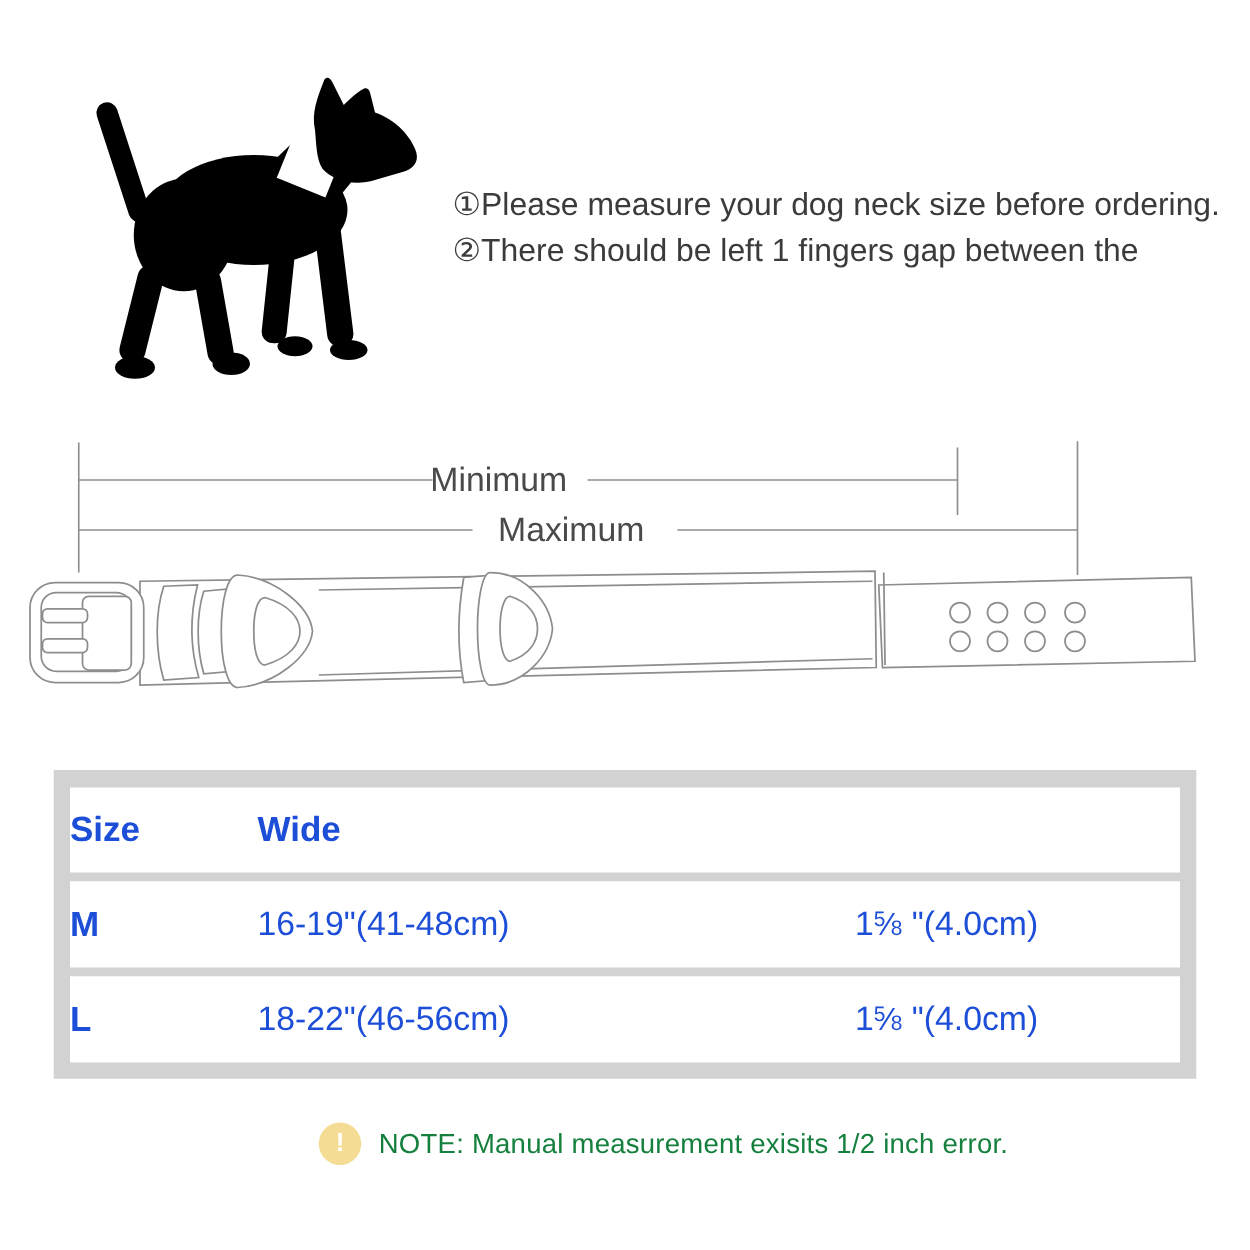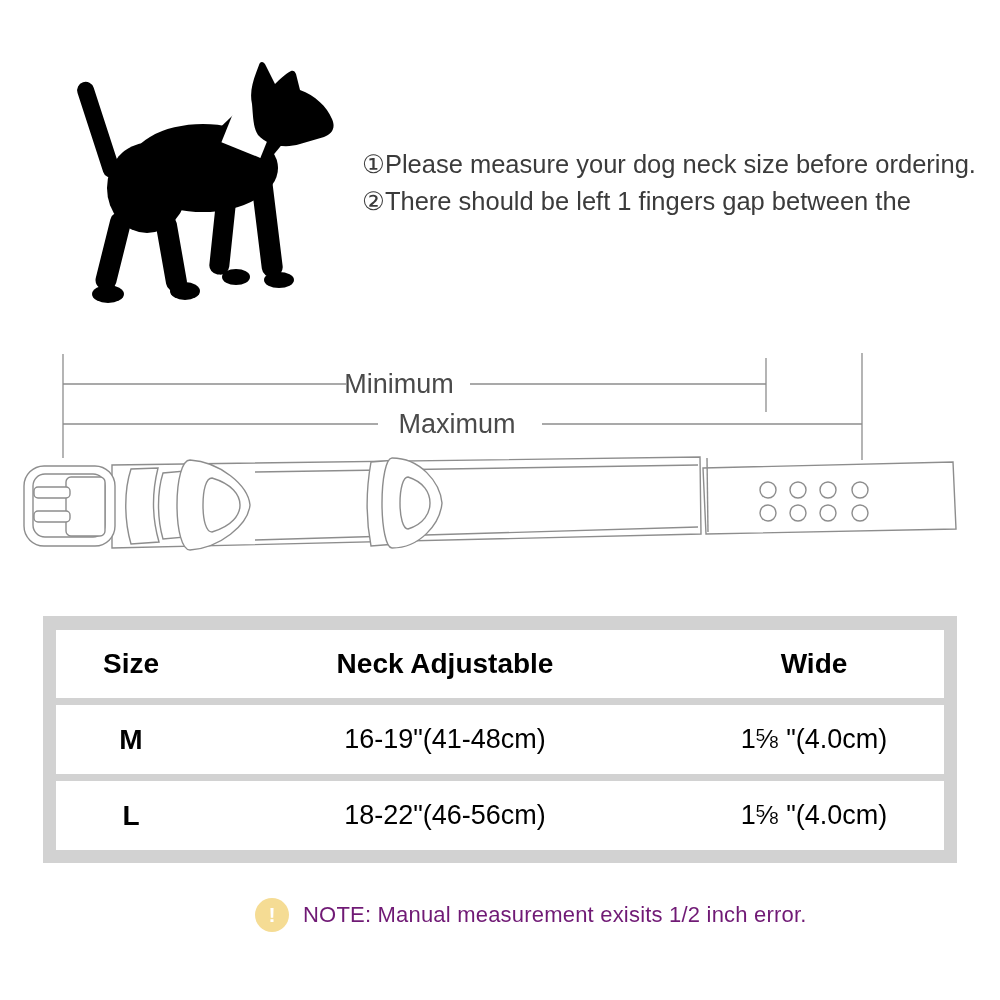--- a/index.html
+++ b/index.html
@@ -15,33 +15,33 @@
   .instr-item{display:flex;align-items:flex-start;}
   .instr-marker{flex:0 0 auto;}
   .instr-lines{flex:1 1 auto;}
   
   .diagram-svg{position:absolute;left:0;top:345px;}
   .dim-label{font-family:"Liberation Sans",sans-serif;font-size:27px;fill:#4a4a4a;}
   
   .size-table{position:absolute;left:43px;top:616px;width:914px;box-sizing:border-box;
     background:#d2d2d2;padding:14px 13px 13px;}
   .trow{background:#ffffff;display:grid;grid-template-columns:150px 1fr 260px;
-    align-items:center;text-align:center;color:#000000;}
+    align-items:center;text-align:left;color:#1d4ed8;}
   .trow.header{height:68px;font-weight:bold;font-size:28px;}
   .trow.data{height:69px;font-size:27px;margin-top:7px;}
   .cell-size{font-weight:bold;font-size:28px;}
   .frac-num{font-size:0.62em;vertical-align:0.42em;}
   .frac-den{font-size:0.62em;vertical-align:-0.02em;}
   .frac-slash{font-size:0.95em;}
   
   .note{position:absolute;left:255px;top:898px;display:flex;align-items:center;gap:14px;}
   .note-icon{width:34px;height:34px;border-radius:50%;background:#f5dc94;color:#ffffff;
     font-weight:bold;font-size:21px;display:flex;align-items:center;justify-content:center;
     flex:0 0 auto;}
-  .note-text{font-size:22px;color:#701a75;letter-spacing:0.2px;}
+  .note-text{font-size:22px;color:#15803d;letter-spacing:0.2px;}
 </style>
 </head>
 <body>
 
 <div id="canvas">
 
   <svg class="dog-svg" width="285" height="272" viewBox="0 0 285 272">
     <g fill="#000000" stroke="none">
 
       <rect x="22" y="42" width="17" height="100" rx="8.5" transform="rotate(-18 30 50)"></rect>
@@ -146,21 +146,20 @@
                  C386,548 382,527 382,503 C382,479 386,458 392,458 Z"></path>
         <path d="M408,477 C424,482 430,493 430,503 C430,513 424,524 408,529
                  C403,529 400,517 400,503 C400,489 403,477 408,477 Z"></path>
       </g>
     </g>
   </svg>
 
   <div class="size-table">
     <div class="trow header">
       <div>Size</div>
-      <div>Neck Adjustable</div>
       <div>Wide</div>
     </div>
     <div class="trow data">
       <div class="cell-size">M</div>
       <div>16-19"(41-48cm)</div>
       <div><span>1</span><sup class="frac-num">5</sup><span class="frac-slash">⁄</span><sub class="frac-den">8</sub><span> "(4.0cm)</span></div>
     </div>
     <div class="trow data">
       <div class="cell-size">L</div>
       <div>18-22"(46-56cm)</div>

